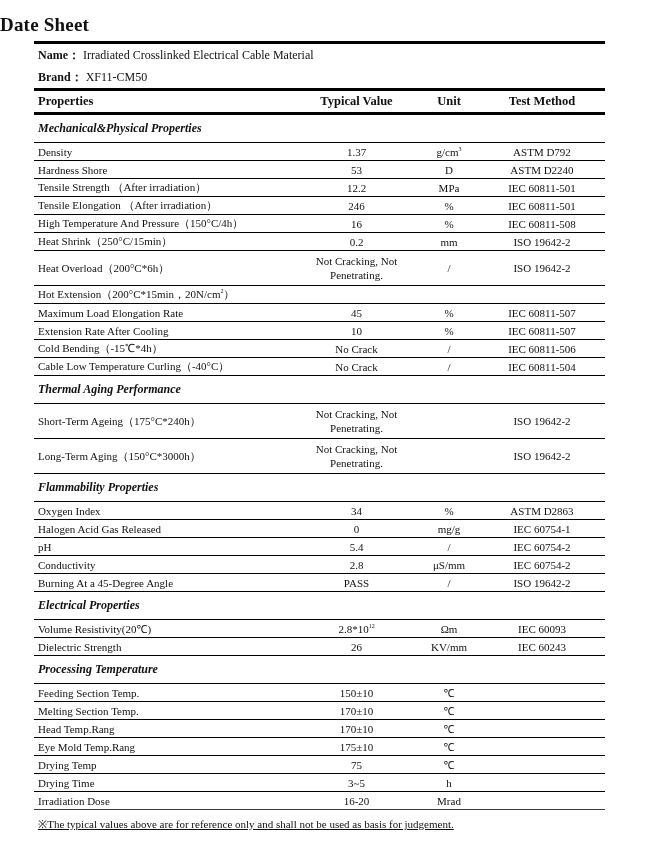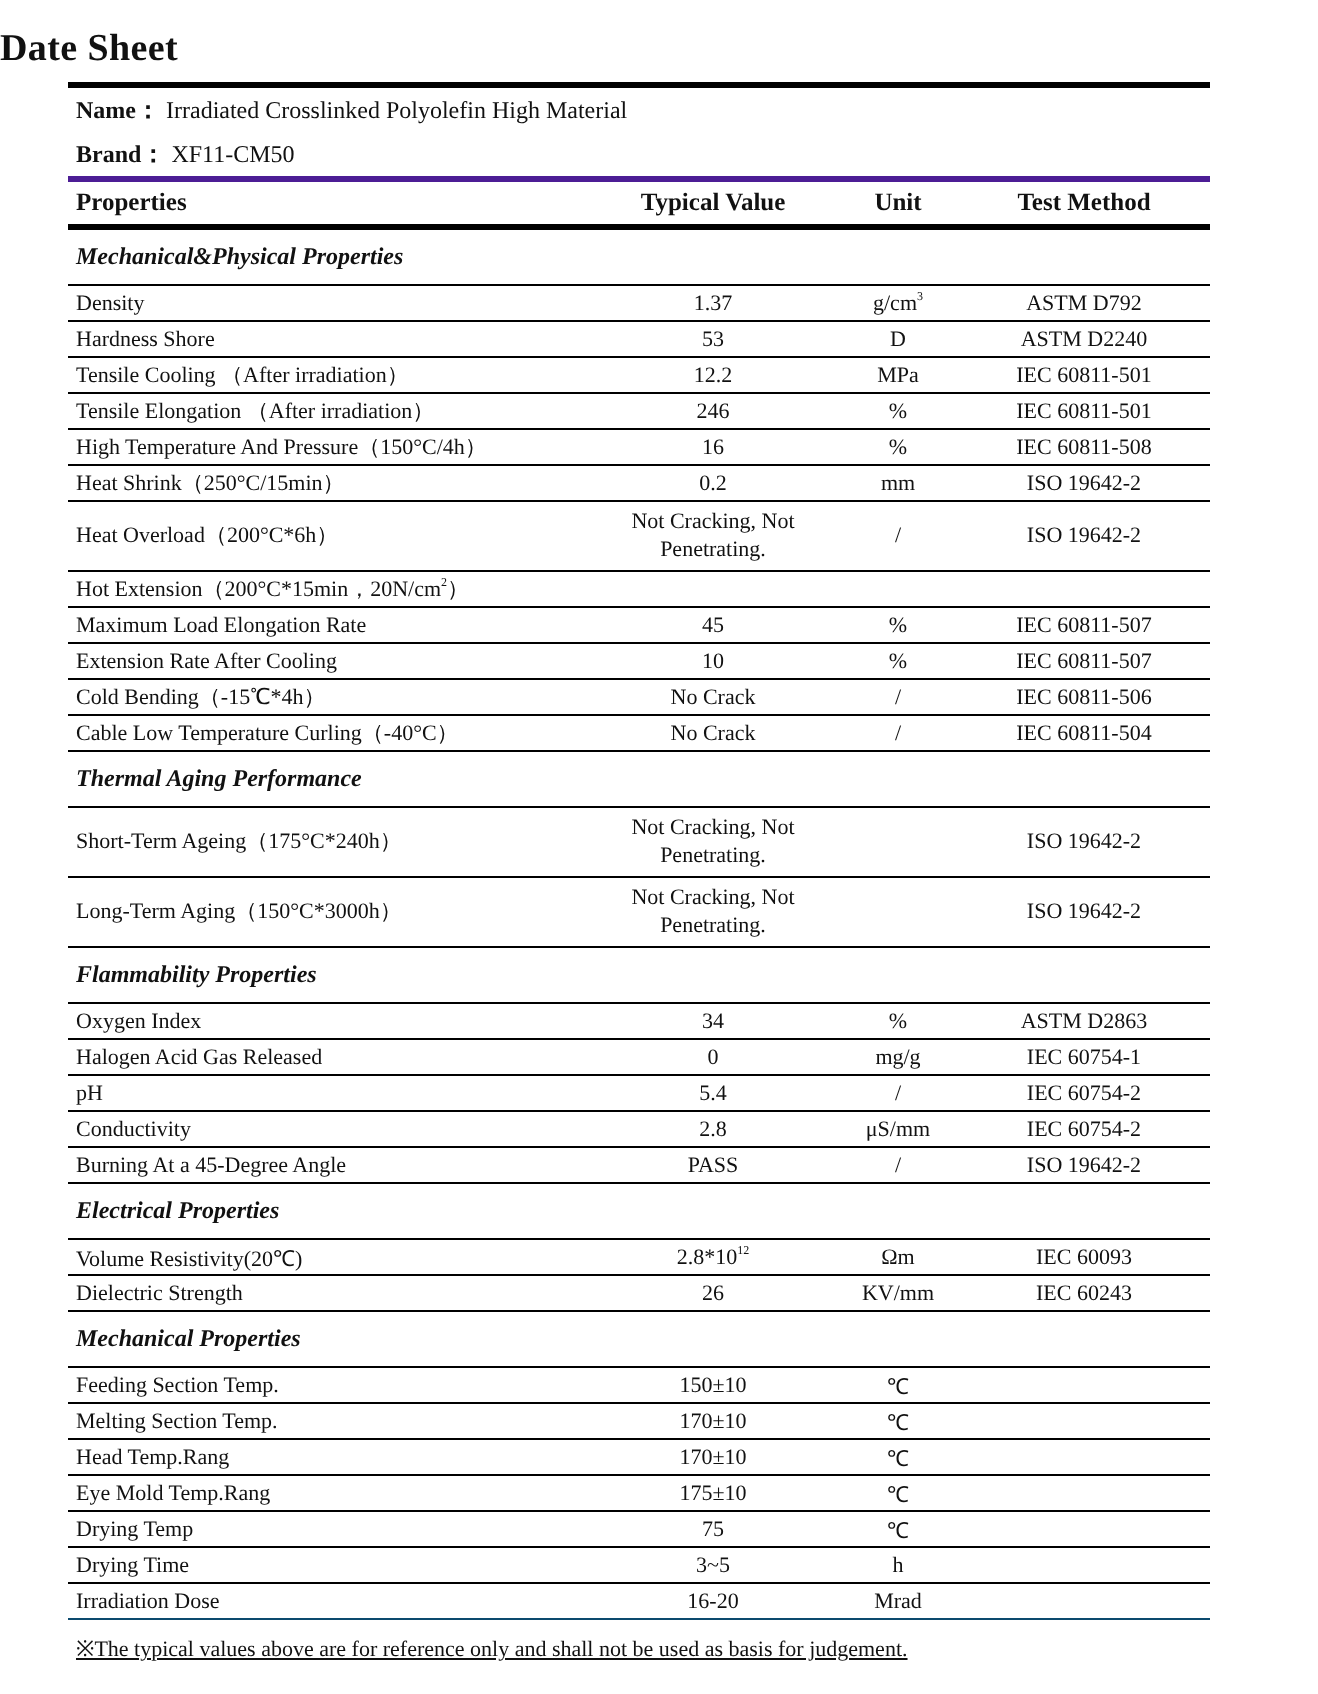--- a/index.html
+++ b/index.html
@@ -6,37 +6,37 @@
   body { width: 659px; height: 847px; position: relative; font-family: "Liberation Serif", serif; color: #111; }
   .title { position: absolute; top: 14px; left: 0; width: 659px; text-align: left; font-weight: bold; font-size: 19px; letter-spacing: 0.2px; }
   .wrap { position: absolute; left: 34px; top: 41px; width: 571px; }
   .thick { border-top: 3px solid #000; }
   .meta-row { height: 22px; line-height: 22px; font-size: 12px; padding-left: 4px; }
   .meta-row b { font-weight: bold; text-align: center; }
   table { width: 571px; border-collapse: collapse; font-size: 11px; }
   td, th { padding: 0 4px; }
   th { font-weight: bold; font-size: 12.5px; height: 21px; text-align: left; }
   th.c, td.c { text-align: center; }
-  tr.hdr { border-top: 3px solid #4c1d95; border-bottom: 3px solid #000; }
+  tr.hdr { border-top: 3px solid #000000; border-bottom: 3px solid #000; }
   tr.section td { font-weight: bold; font-size: 12px; height: 27px; border-bottom: 1px solid #000; font-style: italic; }
   tr.row td { height: 17px; border-bottom: 1px solid #000; }
   tr.tall td { height: 34px; border-bottom: 1px solid #000; line-height: 14px; }
   tr.last td { border-bottom: 1px solid #0c4a6e; }
   col.c1 { width: 260px; } col.c2 { width: 125px; } col.c3 { width: 60px; } col.c4 { width: 126px; }
   sup { font-size: 6px; vertical-align: 5px; }
   .note { position: absolute; left: 38px; top: 816px; font-size: 11px; text-decoration: underline; }
 </style>
 </head>
 <body>
 
 <div class="title">Date Sheet</div>
 
 <div class="wrap">
   <div class="thick"></div>
-  <div class="meta-row"><b>Name：</b> <span>Irradiated Crosslinked Polyolefin High Material</span></div>
+  <div class="meta-row"><b>Name：</b> <span>Irradiated Crosslinked Electrical Cable Material</span></div>
   <div class="meta-row"><b>Brand：</b> <span>XF11-CM50</span></div>
 
   <table>
     <colgroup>
         <col class="c1">
         <col class="c2">
         <col class="c3">
         <col class="c4">
       </colgroup>
     <tbody>
@@ -57,21 +57,21 @@
           <td class="c"><span>g/cm</span><sup>3</sup></td>
           <td class="c"><span>ASTM D792</span></td>
         </tr>
         <tr class="row">
           <td><span>Hardness Shore</span></td>
           <td class="c"><span>53</span></td>
           <td class="c"><span>D</span></td>
           <td class="c"><span>ASTM D2240</span></td>
         </tr>
         <tr class="row">
-          <td><span>Tensile Cooling （After irradiation）</span></td>
+          <td><span>Tensile Strength （After irradiation）</span></td>
           <td class="c"><span>12.2</span></td>
           <td class="c"><span>MPa</span></td>
           <td class="c"><span>IEC 60811-501</span></td>
         </tr>
         <tr class="row">
           <td><span>Tensile Elongation （After irradiation）</span></td>
           <td class="c"><span>246</span></td>
           <td class="c"><span>%</span></td>
           <td class="c"><span>IEC 60811-501</span></td>
         </tr>
@@ -180,21 +180,21 @@
           <td class="c"><span>Ωm</span></td>
           <td class="c"><span>IEC 60093</span></td>
         </tr>
         <tr class="row">
           <td><span>Dielectric Strength</span></td>
           <td class="c"><span>26</span></td>
           <td class="c"><span>KV/mm</span></td>
           <td class="c"><span>IEC 60243</span></td>
         </tr>
         <tr class="section">
-          <td colspan="4">Mechanical Properties</td>
+          <td colspan="4">Processing Temperature</td>
         </tr>
         <tr class="row">
           <td><span>Feeding Section Temp.</span></td>
           <td class="c"><span>150±10</span></td>
           <td class="c"><span>℃</span></td>
           <td class="c"><span></span></td>
         </tr>
         <tr class="row">
           <td><span>Melting Section Temp.</span></td>
           <td class="c"><span>170±10</span></td>

